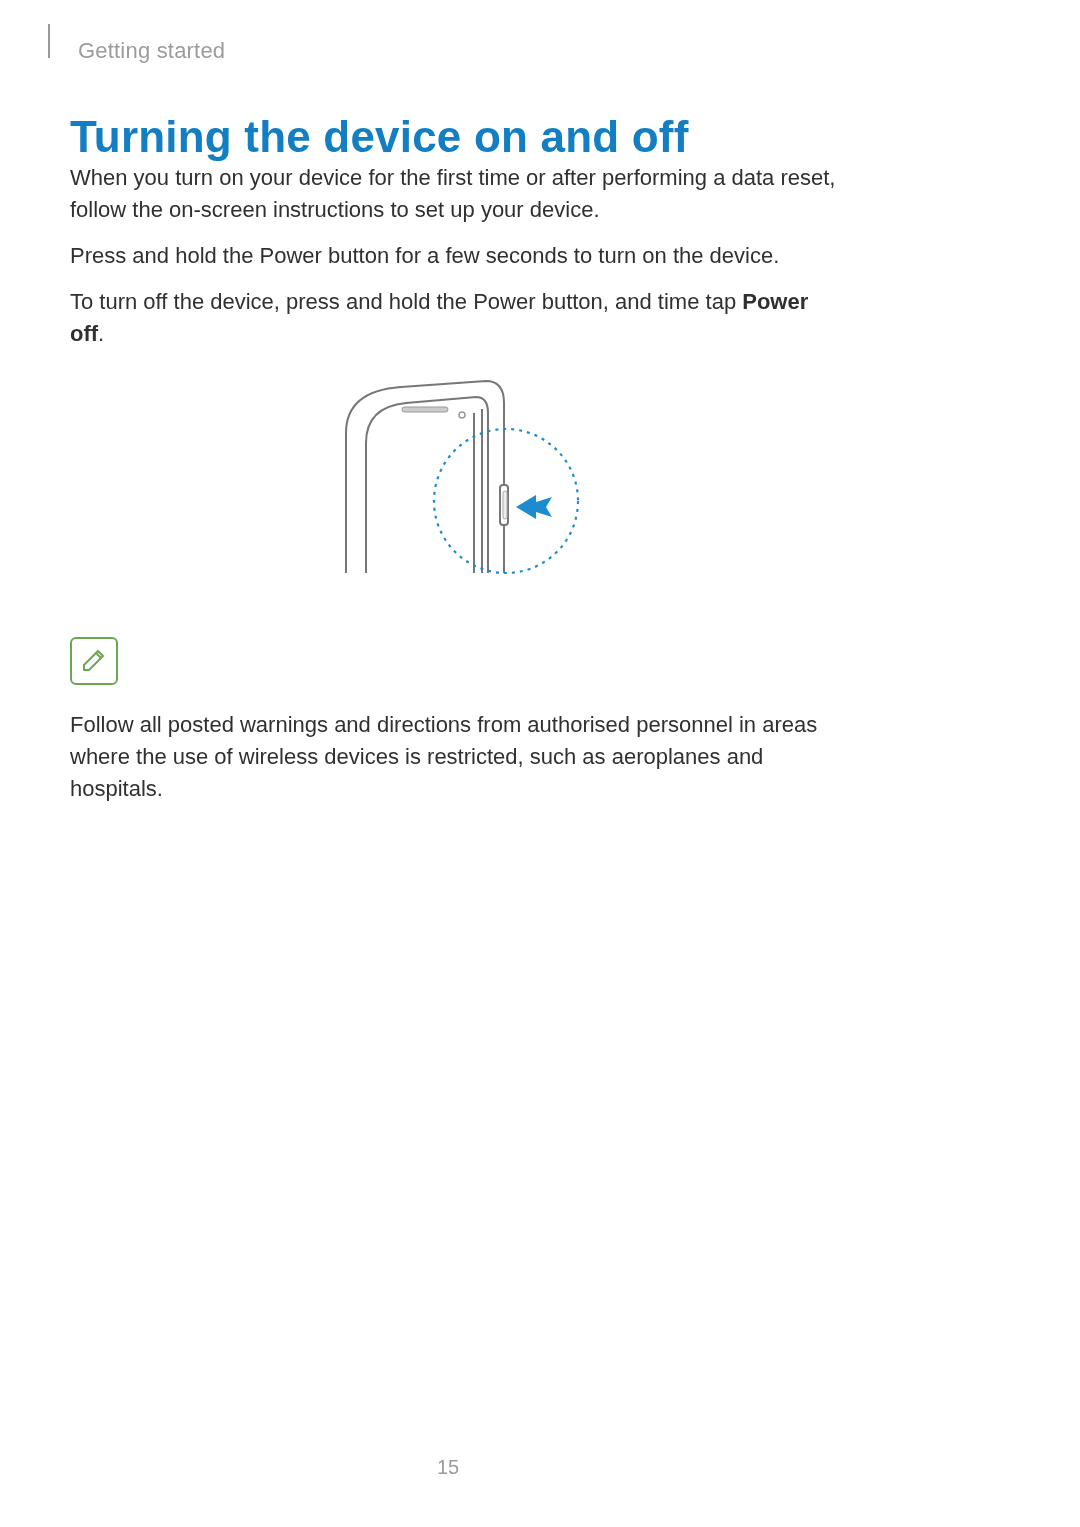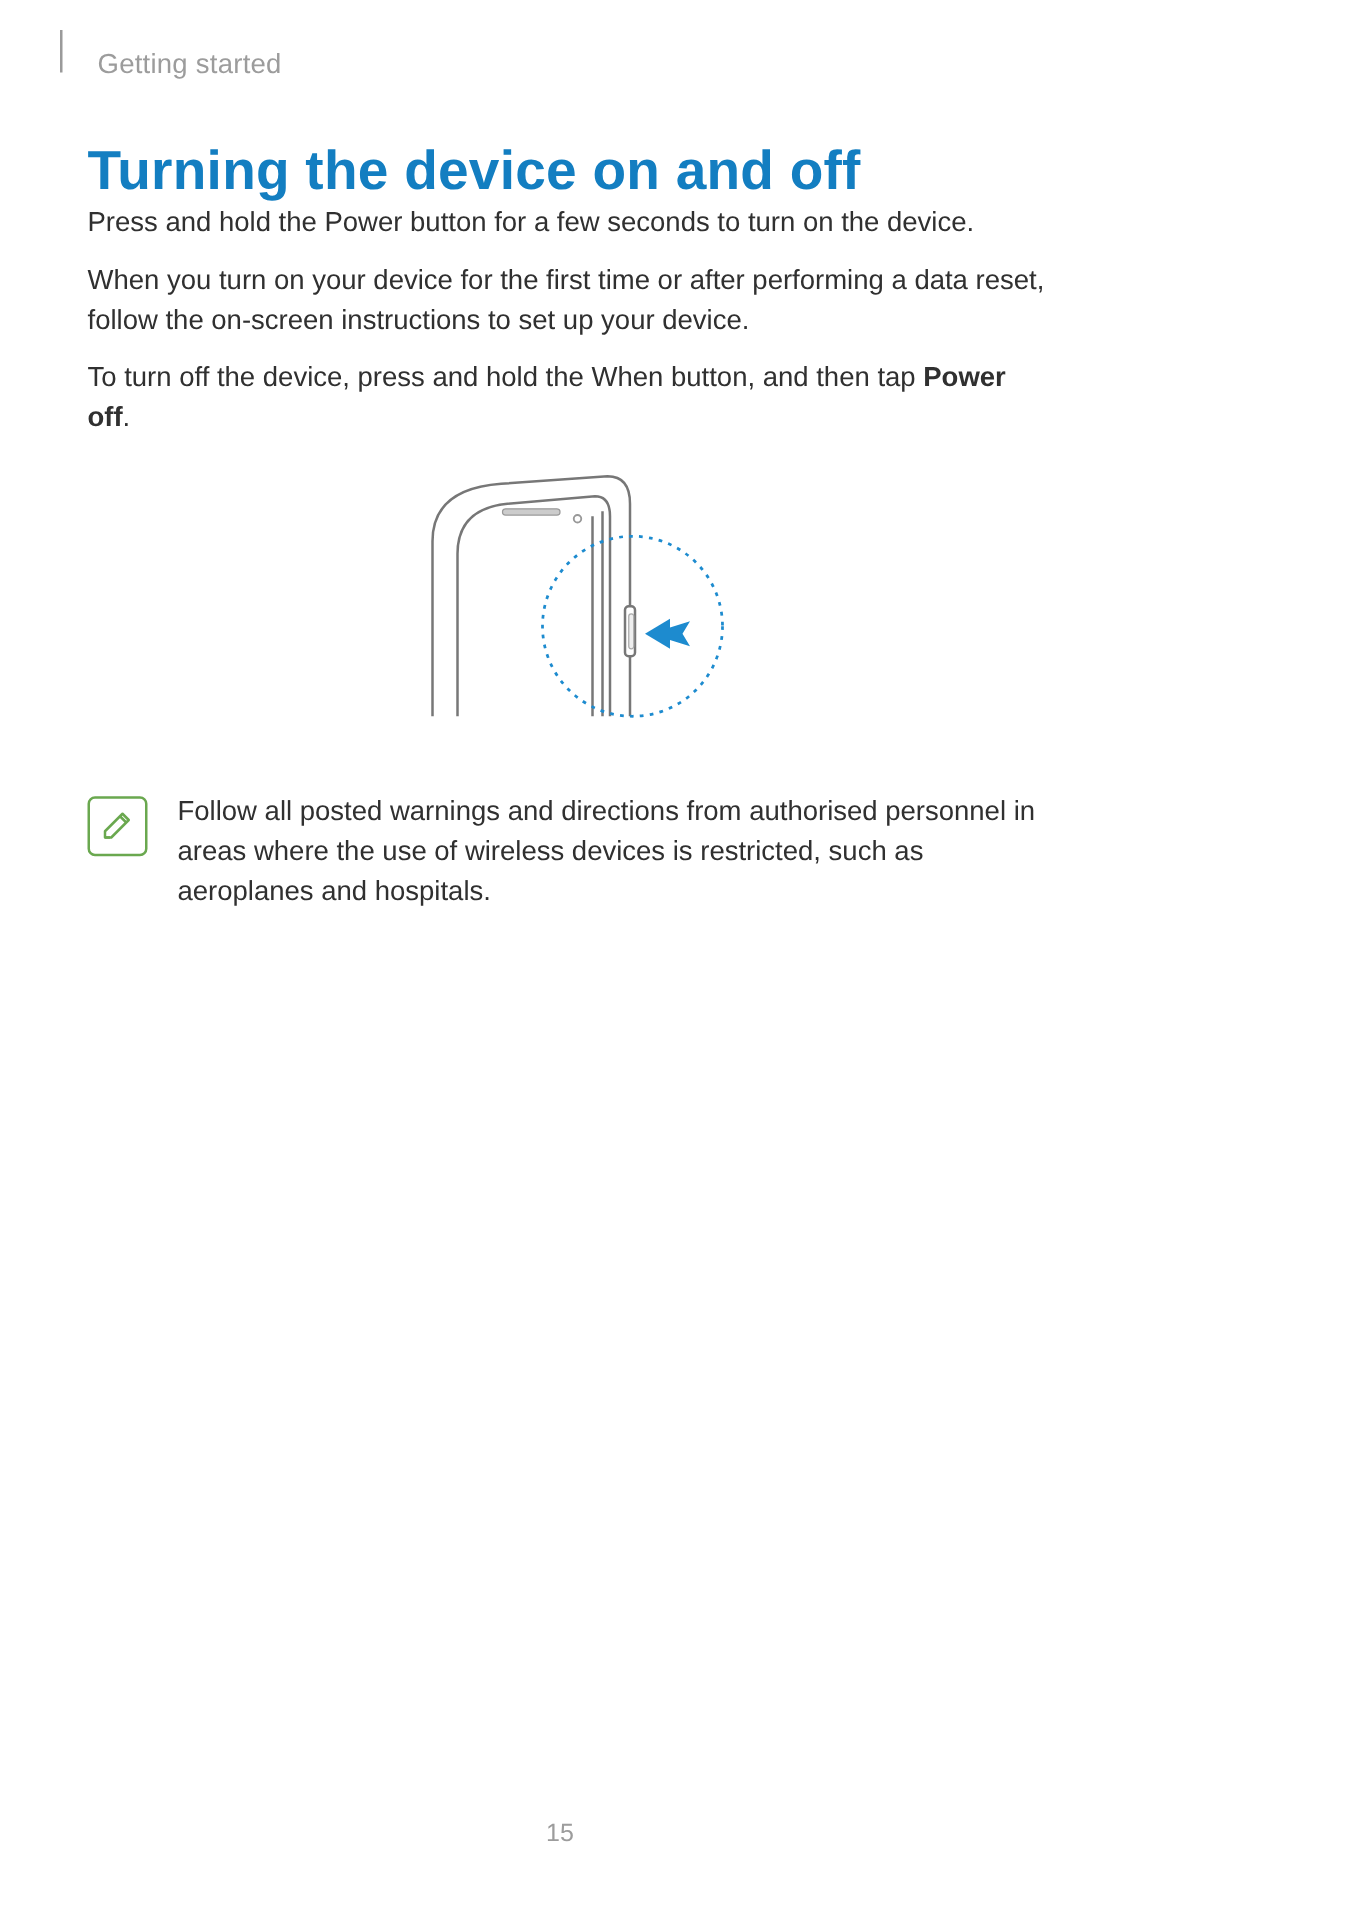--- a/index.html
+++ b/index.html
@@ -4,39 +4,39 @@
 <style>
   * { box-sizing: border-box; margin: 0; padding: 0; }
   html, body { width: 1080px; height: 1527px; background: #fff; font-family: "Segoe UI", "Helvetica Neue", Arial, sans-serif; color: #333; }
   .page { position: relative; width: 912px; height: 1527px; padding: 30px 70px 0 70px; }
   .tick { position: absolute; left: 48px; top: 24px; width: 2px; height: 34px; background: #9a9a9a; }
   .running-head { font-size: 22px; color: #9c9c9c; margin: 8px 0 48px 8px; font-weight: 400; letter-spacing: .2px; }
   .h1 { font-size: 44px; color: #137ec1; font-weight: 700; letter-spacing: .2px; }
   .body p { font-size: 22px; line-height: 1.45; color: #303030; margin-bottom: 14px; }
   .body strong { font-weight: 700; }
   .figure-wrap { width: 100%; display: flex; justify-content: center; margin: 24px 0 40px 0; }
-  .note-row { display: flex; align-items: flex-start; gap: 24px; margin-top: 8px; }
+  .note-row { display: flex; align-items: flex-start; gap: 24px; margin-top: 8px; flex-direction: column; }
   .note-icon-box { width: 48px; height: 48px; border: 2px solid #6aa84f; border-radius: 6px; display: flex; align-items: center; justify-content: center; flex: 0 0 48px; margin-top: 4px; }
   .note-text { font-size: 22px; line-height: 1.45; color: #303030; }
   .page-num { position: absolute; bottom: 48px; left: 0; right: 16px; text-align: center; font-size: 20px; color: #9c9c9c; }
 </style>
 </head>
 <body>
 
 <div class="page">
   <div class="tick"></div>
   <div class="running-head">Getting started</div>
 
   <div class="h1">Turning the device on and off</div>
 
   <div class="body">
+    <p>When you turn on your device for the first time or after performing a data reset, follow the on-screen instructions to set up your device.</p>
     <p>Press and hold the Power button for a few seconds to turn on the device.</p>
-    <p>When you turn on your device for the first time or after performing a data reset, follow the on-screen instructions to set up your device.</p>
     <p>
-      <span>To turn off the device, press and hold the When button, and then tap </span><strong>Power off</strong><span>.</span>
+      <span>To turn off the device, press and hold the Power button, and time tap </span><strong>Power off</strong><span>.</span>
     </p>
   </div>
 
   <div class="figure-wrap">
     <svg width="300" height="220" viewBox="0 0 300 220">
 
       <g stroke="#777" stroke-width="2" fill="#fff">
         <path d="M40 200 L40 60 Q40 18 95 14 L180 8 Q198 8 198 30 L198 200" fill="#fff"></path>
         <path d="M60 200 L60 70 Q60 34 100 30 L170 24 Q182 24 182 40 L182 200" fill="#fff"></path>
 

